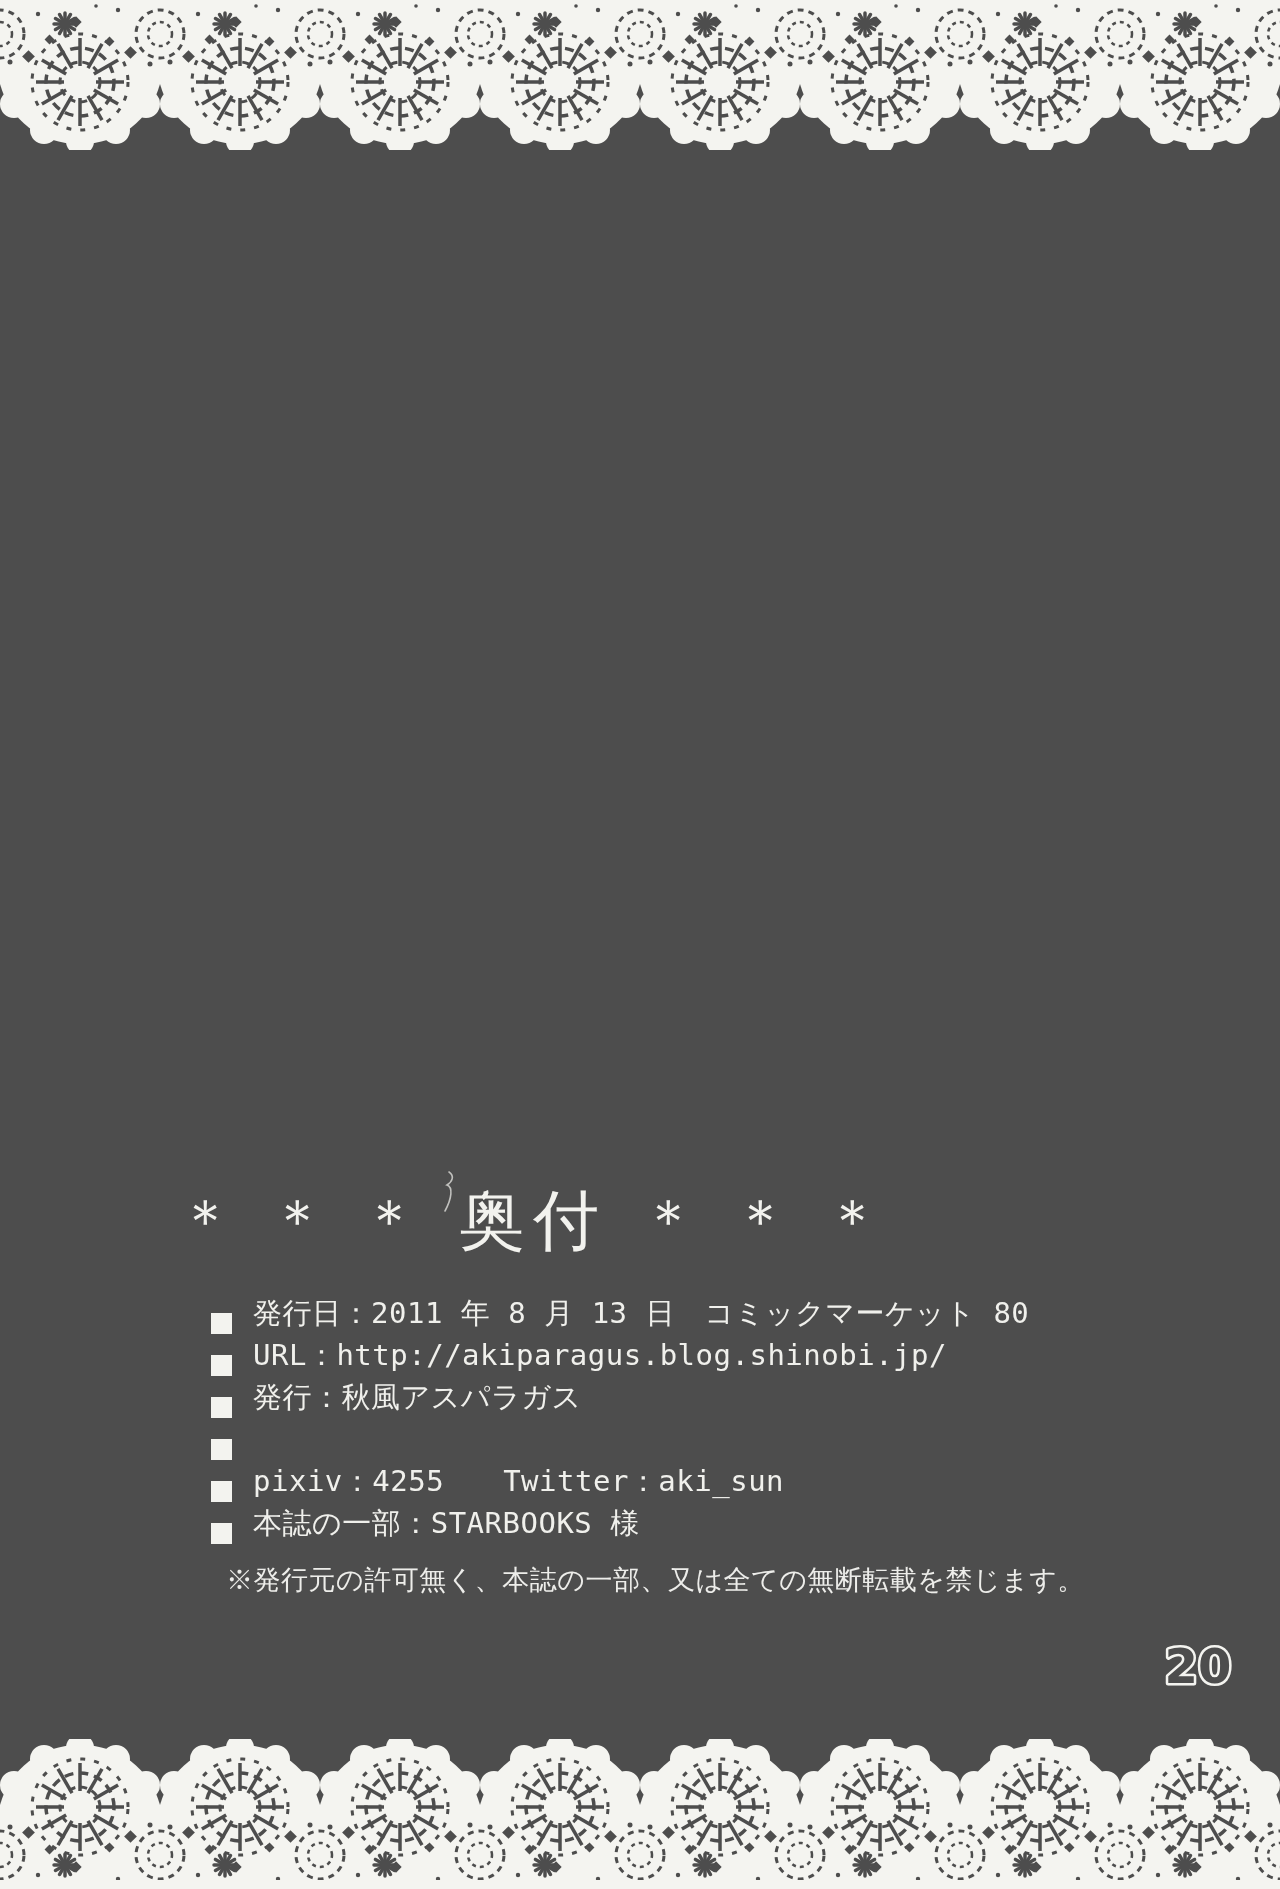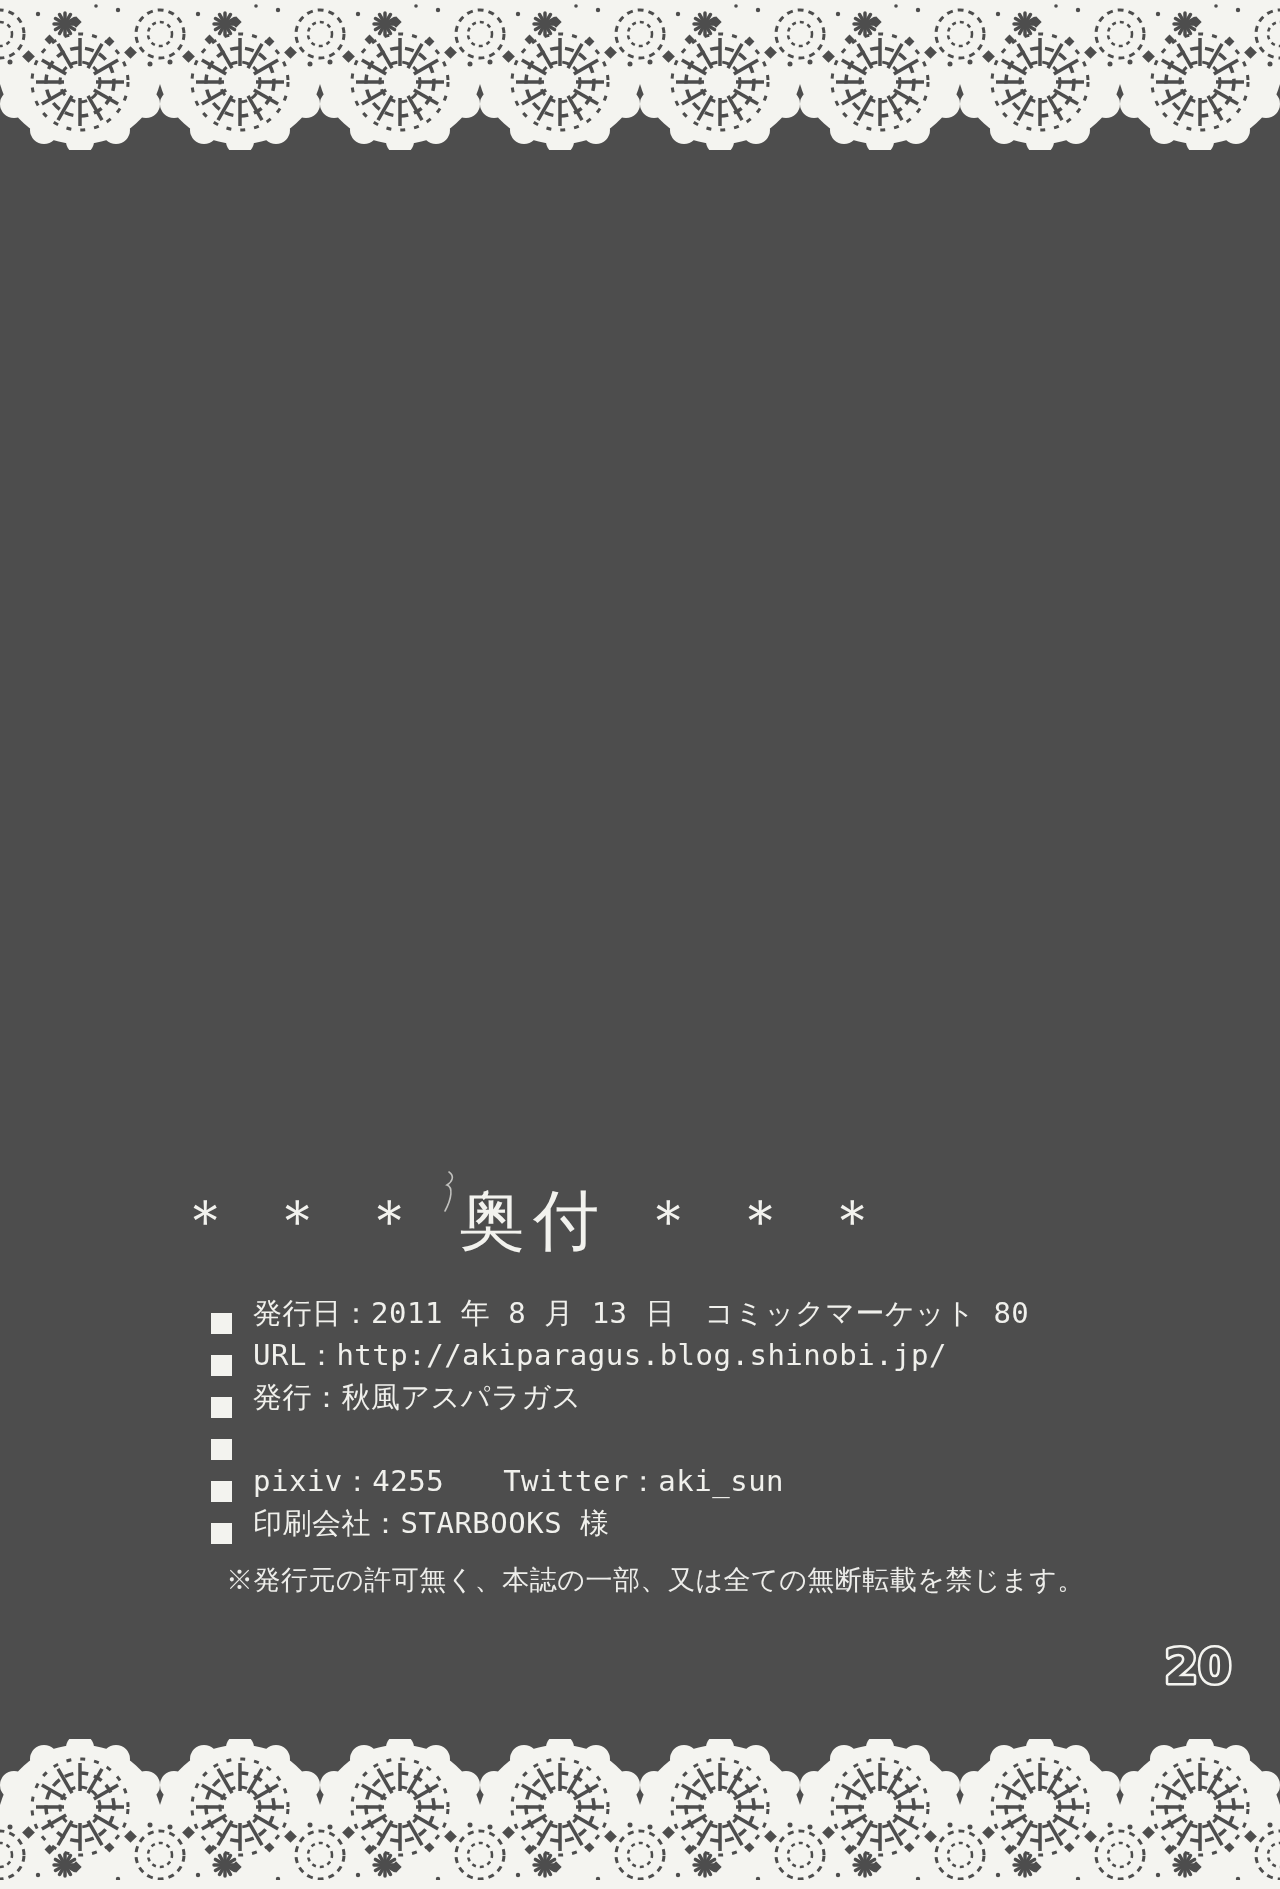--- a/index.html
+++ b/index.html
@@ -214,21 +214,21 @@
     </div>
     <div class="entry-row">
       <div class="square-bullet"></div>
     </div>
     <div class="entry-row">
       <div class="square-bullet"></div>
       <div class="entry-text">pixiv：4255　　Twitter：aki_sun</div>
     </div>
     <div class="entry-row">
       <div class="square-bullet"></div>
-      <div class="entry-text">印刷会社：STARBOOKS 様</div>
+      <div class="entry-text">本誌の一部：STARBOOKS 様</div>
     </div>
   </div>
 
   <div class="colophon-notice">※発行元の許可無く、本誌の一部、又は全ての無断転載を禁じます。</div>
 
   <svg class="page-number-svg" width="90" height="64" viewBox="0 0 90 64">
     <text x="42" y="49" text-anchor="middle">20</text>
   </svg>
 
 </div>

